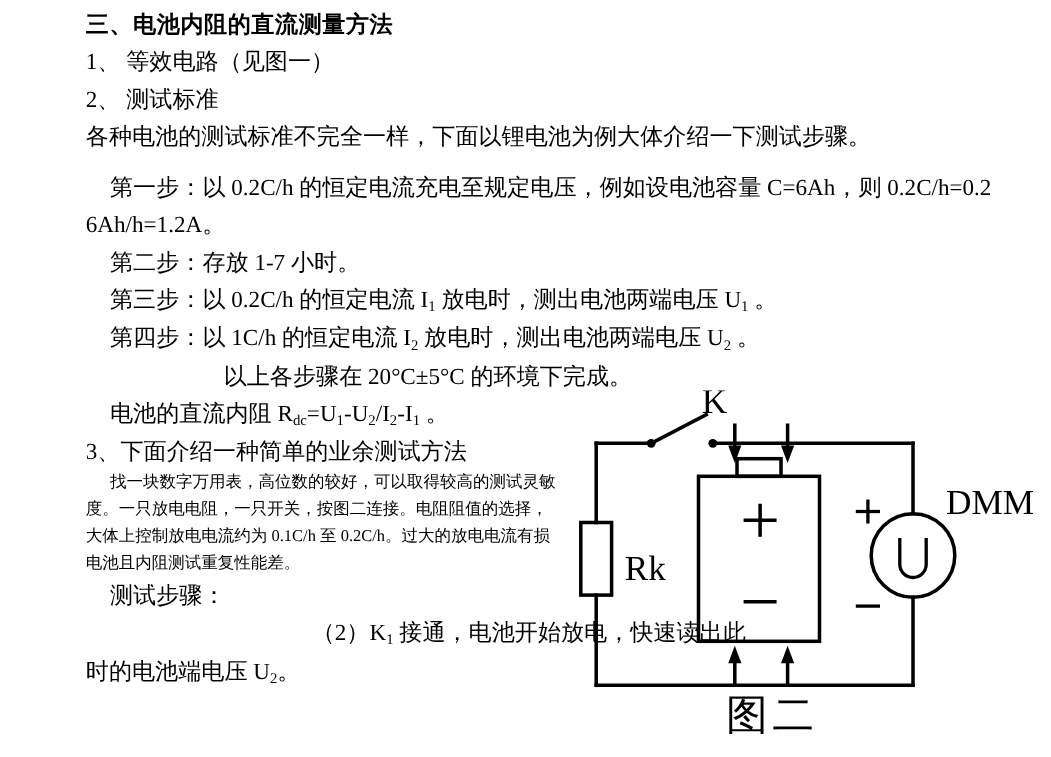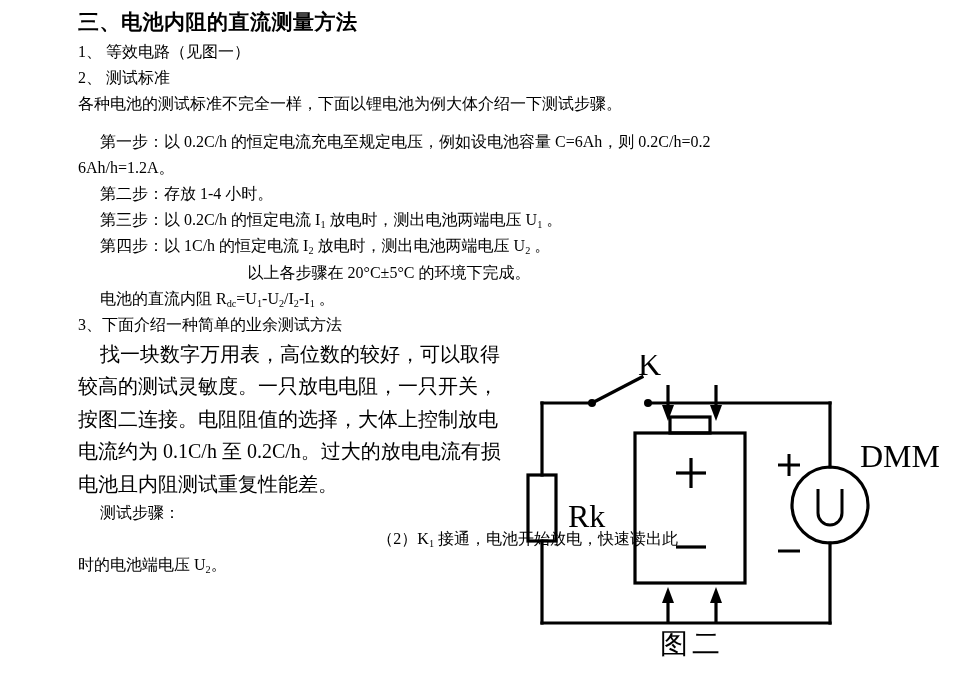--- a/index.html
+++ b/index.html
@@ -27,27 +27,27 @@
     width: 600px;
   }
   h1.doc-title {
     font-size: 21px;
     font-weight: bold;
     margin: 8px 0 2px 0;
     letter-spacing: 0.5px;
     line-height: 1.4;
   }
   p.line {
-    font-size: 16px;
+    font-size: 21px;
     line-height: 1.62;
     margin: 0;
     white-space: nowrap;
   }
   p.wrap {
-    font-size: 20px;
+    font-size: 15px;
     line-height: 1.62;
     margin: 0;
     white-space: normal;
   }
   .indent2 { padding-left: 22px; }
   .gap-s { margin-top: 2px; }
   sub {
     font-size: 0.64em;
     vertical-align: -0.28em;
   }
@@ -59,21 +59,21 @@
     position: absolute;
     left: 520px;
     top: 355px;
     width: 420px;
     height: 325px;
   }
   .fig-caption {
     position: absolute;
     left: 660px;
     top: 625px;
-    font-size: 28px;
+    font-size: 38px;
     letter-spacing: 4px;
     font-family: Liberation Serif, serif;
   }
 </style>
 </head>
 <body>
 
 <div class="page">
 
   <div class="text-col">
@@ -94,21 +94,21 @@
 
     <p class="line indent2" style="padding-left:0; text-indent:22px;margin-top:12px;">
       <span>第一步：以 0.2C/h 的恒定电流充电至规定电压，例如设电池容量 C=6Ah，则 0.2C/h=0.2</span>
     </p>
 
     <p class="line">
       <span>6Ah/h=1.2A。</span>
     </p>
 
     <p class="line" style="text-indent:22px;">
-      <span>第二步：存放 1-4 小时。</span>
+      <span>第二步：存放 1-7 小时。</span>
     </p>
 
     <p class="line" style="text-indent:22px;">
       <span>第三步：以 0.2C/h 的恒定电流 I</span><sub>1</sub><span> 放电时，测出电池两端电压 U</span><sub>1</sub><span> 。</span>
     </p>
 
     <p class="line" style="text-indent:22px;">
       <span>第四步：以 1C/h 的恒定电流 I</span><sub>2</sub><span> 放电时，测出电池两端电压 U</span><sub>2</sub><span> 。</span>
     </p>
 

